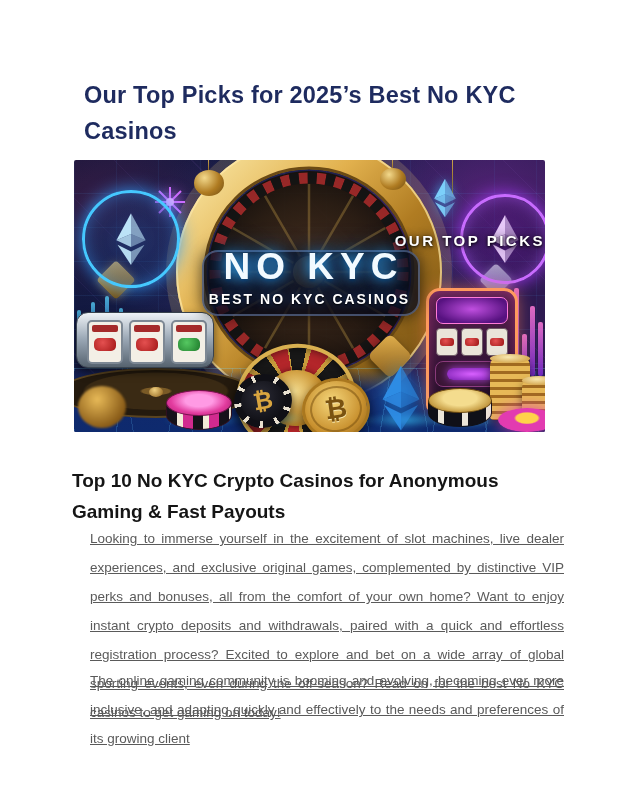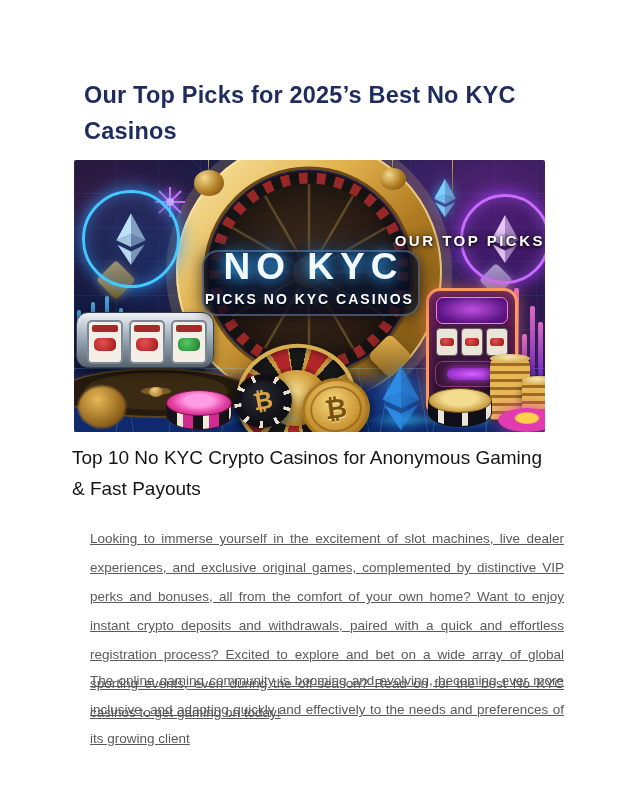--- a/index.html
+++ b/index.html
@@ -2,22 +2,22 @@
 <html><head>
 <meta charset="utf-8">
 <style>
   html,body{margin:0;padding:0;background:#ffffff;}
   body{width:618px;height:800px;font-family:"Liberation Sans",sans-serif;-webkit-font-smoothing:antialiased;}
   .page{position:relative;width:618px;height:800px;background:#ffffff;overflow:hidden;}
 
   
   .doc-title{position:absolute;left:84px;top:61px;width:476px;font-size:23.5px;line-height:36px;
     font-weight:700;color:#1e2b5f;letter-spacing:.2px;}
-  .section-heading{position:absolute;left:72px;top:426px;width:480px;font-size:19px;line-height:31px;
-    font-weight:400;color:#151515;}
+  .section-heading{position:absolute;left:72px;top:449px;width:480px;font-size:19px;line-height:31px;
+    font-weight:700;color:#151515;}
   .para{position:absolute;left:72px;width:474px;font-size:13.5px;line-height:29px;color:#5a5a5a;
     text-align:justify;margin:18px;text-decoration:underline;}
   .para-1{top:506px;}
   .para-2{top:648px;}
 
   
   .hero{position:absolute;left:74px;top:160px;width:471px;height:272px;overflow:hidden;border-radius:2px;
     background:
       radial-gradient(ellipse 220px 150px at 88% 12%, rgba(160,50,180,.35), transparent 70%),
       radial-gradient(ellipse 200px 140px at 6% 16%, rgba(140,40,90,.30), transparent 70%),
@@ -314,21 +314,21 @@
     <div class="chip chip-bw">
       <div class="chip-rim"></div>
         <div class="chip-face"></div>
     </div>
     <div class="chip-purple"></div>
 
     
     <div class="badge-panel"></div>
     <div class="hero-label label-top">OUR TOP PICKS</div>
     <div class="hero-label label-main">NO KYC</div>
-    <div class="hero-label label-sub">PICKS NO KYC CASINOS</div>
+    <div class="hero-label label-sub">BEST NO KYC CASINOS</div>
   </div>
 
   <h2 class="section-heading">Top 10 No KYC Crypto Casinos for Anonymous Gaming &amp; Fast Payouts</h2>
 
   <p class="para para-1">Looking to immerse yourself in the excitement of slot machines, live dealer experiences, and exclusive original games, complemented by distinctive VIP perks and bonuses, all from the comfort of your own home? Want to enjoy instant crypto deposits and withdrawals, paired with a quick and effortless registration process? Excited to explore and bet on a wide array of global sporting events, even during the off-season? Read on for the best No KYC casinos to get gaming on today!</p>
   <p class="para para-2">The online gaming community is booming and evolving, becoming ever more inclusive, and adapting quickly and effectively to the needs and preferences of its growing client</p>
 
 </div>
 
 </body></html>

